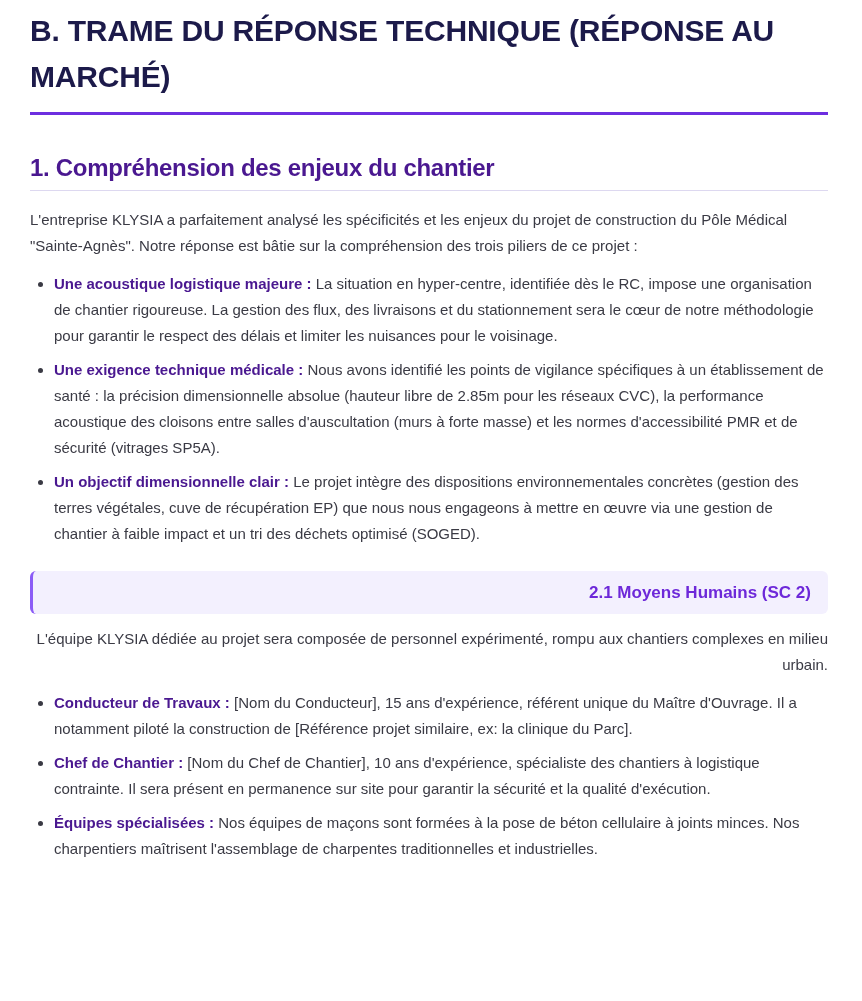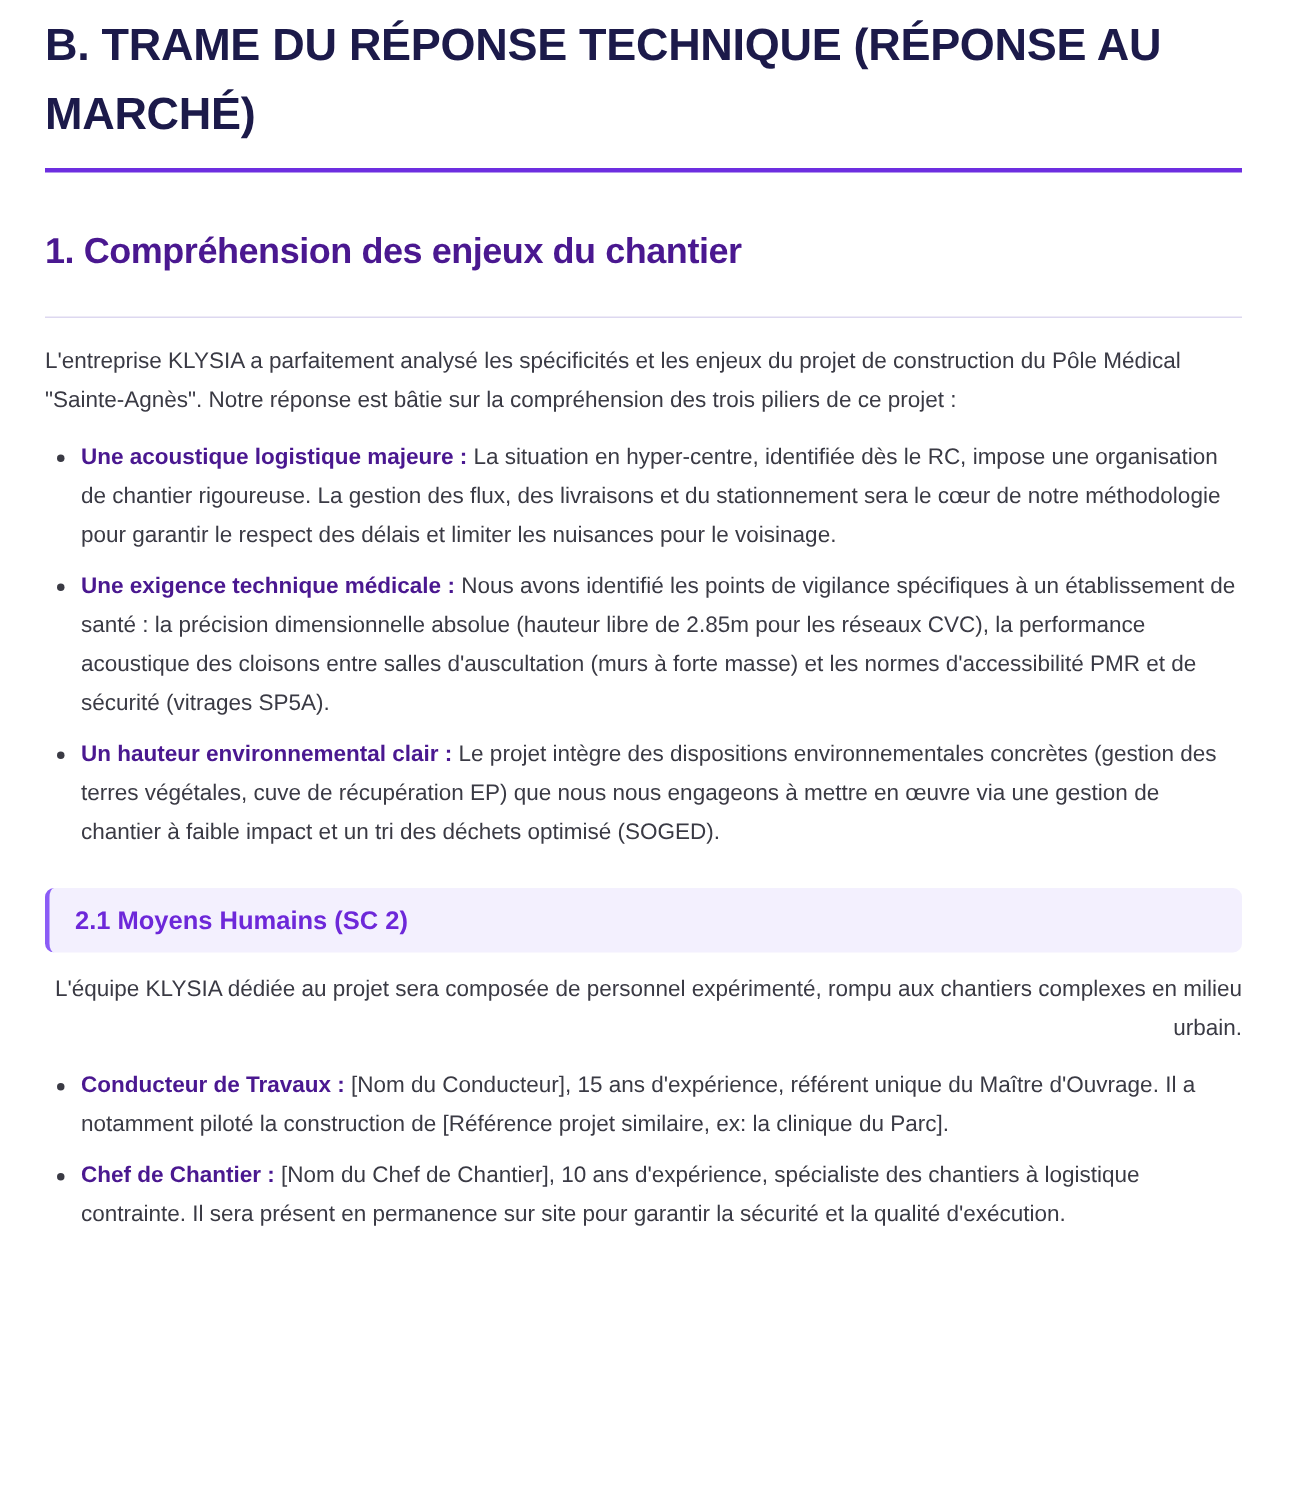--- a/index.html
+++ b/index.html
@@ -16,21 +16,21 @@
       padding-bottom: 12px;
       border-bottom: 3px solid #6d2ee0;
       letter-spacing: -0.2px;
     }
     h2.section-title {
       font-weight: 700;
       font-size: 24px;
       line-height: 30px;
       color: #4a1890;
       margin-top: 38px;
-      padding-bottom: 28px;
+      padding-bottom: 7px;
       border-bottom: 1px solid #ddd8f0;
       letter-spacing: -0.3px;
     }
     p.para {
       font-size: 15px;
       line-height: 26px;
       color: #3a3a44;
       margin-top: 16px;
     }
     ul.bullets {
@@ -57,20 +57,21 @@
     ul.bullets li strong {
       color: #4a1890;
       font-weight: 700;
     }
     .subsection {
       margin-top: 24px;
       background: #f3f0fe;
       border-left: 3px solid #8b5cf6;
       border-radius: 6px;
       padding: 10px 17px;
+      text-align: right;
     }
     .subsection h3 {
       font-size: 17px;
       line-height: 23px;
       font-weight: 700;
       color: #6d28d9;
     }
     .subsection + p.para { margin-top: 12px; text-align: right; }
   </style>
 </head>
@@ -83,32 +84,35 @@
     <h2 class="section-title">1. Compréhension des enjeux du chantier</h2>
     <p class="para">L'entreprise KLYSIA a parfaitement analysé les spécificités et les enjeux du projet de construction du Pôle Médical "Sainte-Agnès". Notre réponse est bâtie sur la compréhension des trois piliers de ce projet :</p>
     <ul class="bullets">
       <li>
         <span class="dot"></span><strong>Une acoustique logistique majeure :</strong><span> La situation en hyper-centre, identifiée dès le RC, impose une organisation de chantier rigoureuse. La gestion des flux, des livraisons et du stationnement sera le cœur de notre méthodologie pour garantir le respect des délais et limiter les nuisances pour le voisinage.</span>
       </li>
       <li>
         <span class="dot"></span><strong>Une exigence technique médicale :</strong><span> Nous avons identifié les points de vigilance spécifiques à un établissement de santé : la précision dimensionnelle absolue (hauteur libre de 2.85m pour les réseaux CVC), la performance acoustique des cloisons entre salles d'auscultation (murs à forte masse) et les normes d'accessibilité PMR et de sécurité (vitrages SP5A).</span>
       </li>
       <li>
-        <span class="dot"></span><strong>Un hauteur environnemental clair :</strong><span> Le projet intègre des dispositions environnementales concrètes (gestion des terres végétales, cuve de récupération EP) que nous nous engageons à mettre en œuvre via une gestion de chantier à faible impact et un tri des déchets optimisé (SOGED).</span>
+        <span class="dot"></span><strong>Un objectif dimensionnelle clair :</strong><span> Le projet intègre des dispositions environnementales concrètes (gestion des terres végétales, cuve de récupération EP) que nous nous engageons à mettre en œuvre via une gestion de chantier à faible impact et un tri des déchets optimisé (SOGED).</span>
       </li>
     </ul>
   </section>
 
   <section>
     <div class="subsection">
       <h3>2.1 Moyens Humains (SC 2)</h3>
     </div>
     <p class="para">L'équipe KLYSIA dédiée au projet sera composée de personnel expérimenté, rompu aux chantiers complexes en milieu urbain.</p>
     <ul class="bullets">
       <li>
         <span class="dot"></span><strong>Conducteur de Travaux :</strong><span> [Nom du Conducteur], 15 ans d'expérience, référent unique du Maître d'Ouvrage. Il a notamment piloté la construction de [Référence projet similaire, ex: la clinique du Parc].</span>
       </li>
       <li>
         <span class="dot"></span><strong>Chef de Chantier :</strong><span> [Nom du Chef de Chantier], 10 ans d'expérience, spécialiste des chantiers à logistique contrainte. Il sera présent en permanence sur site pour garantir la sécurité et la qualité d'exécution.</span>
       </li>
+      <li>
+        <span class="dot"></span><strong>Équipes spécialisées :</strong><span> Nos équipes de maçons sont formées à la pose de béton cellulaire à joints minces. Nos charpentiers maîtrisent l'assemblage de charpentes traditionnelles et industrielles.</span>
+      </li>
     </ul>
   </section>
 </div>
 
 </body></html>

